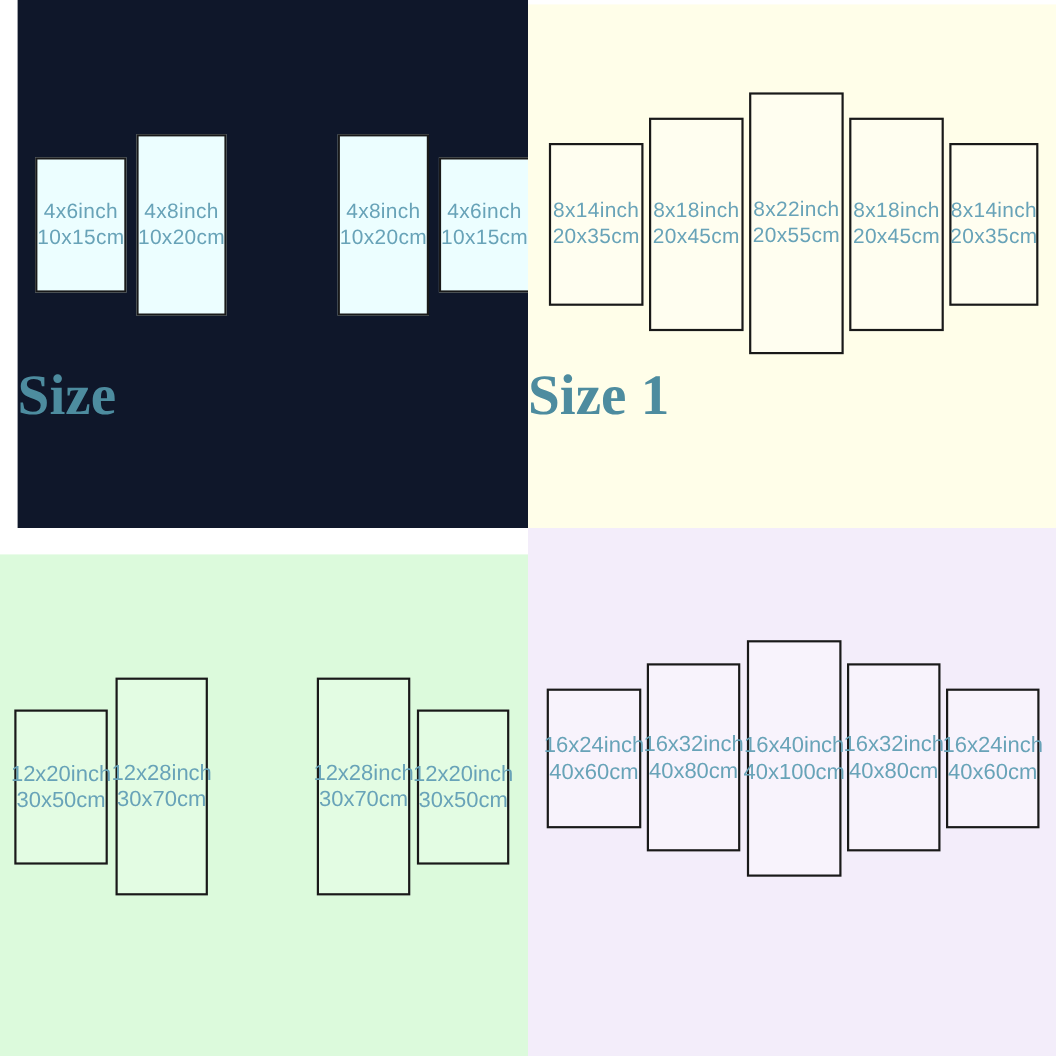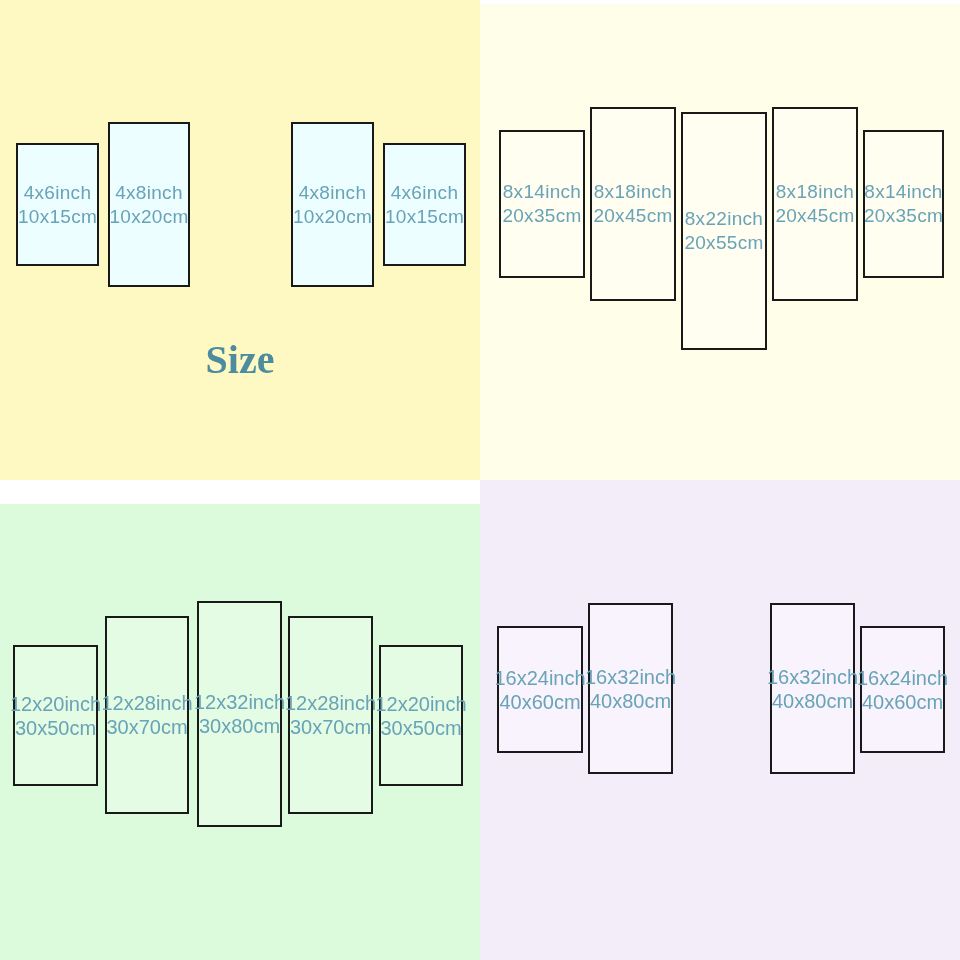--- a/index.html
+++ b/index.html
@@ -12,21 +12,21 @@
     position: relative;
     width: 960px;
     height: 960px;
     overflow: hidden;
   }
   .quadrant {
     position: absolute;
     width: 480px;
     height: 480px;
   }
-  .q0 { left: 0;     top: 0;     background: #fef9c3; }
+  .q0 { left: 16px;     top: 0;     background: #0f172a; }
   .q1 { left: 480px; top: 0;     background: #fffee9; }
   .q2 { left: 0;     top: 504px; background: #dcfadc; }
   .q3 { left: 480px; top: 480px; background: #f3edfa; }
 
   .white-strip {
     position: absolute;
     left: 0; top: 0;
     width: 100%; height: 4px;
     background: #ffffff;
   }
@@ -51,41 +51,40 @@
     color: #68a3b8;
     white-space: nowrap;
     letter-spacing: 0.3px;
   }
   .q2 .panel-text, .q3 .panel-text { font-size: 20px; letter-spacing: 0; }
 
   .qlabel {
     position: absolute;
     left: 0;
     width: 100%;
-    text-align: center;
     font-family: "Liberation Serif", serif;
     font-weight: bold;
-    font-size: 40px;
+    font-size: 52px;
     line-height: 48px;
     color: #4d8c9f;
   }
   .q0 .qlabel, .q1 .qlabel { top: 336px; }
   .q2 .qlabel, .q3 .qlabel { top: 346px; }
 
   
   .q0 .p1 { left: 16px;  top: 143px; width: 83px; height: 123px; }
   .q0 .p2 { left: 108px; top: 122px; width: 82px; height: 165px; }
   .q0 .p3 { left: 200px; top: 100px; width: 83px; height: 207px; }
   .q0 .p4 { left: 291px; top: 122px; width: 83px; height: 165px; }
   .q0 .p5 { left: 383px; top: 143px; width: 83px; height: 123px; }
 
   
   .q1 .p1 { left: 19px;  top: 130px; width: 86px; height: 148px; }
   .q1 .p2 { left: 110px; top: 107px; width: 86px; height: 194px; }
-  .q1 .p3 { left: 201px; top: 84px;  width: 86px; height: 238px; margin-top: 28px; }
+  .q1 .p3 { left: 201px; top: 84px;  width: 86px; height: 238px; }
   .q1 .p4 { left: 292px; top: 107px; width: 86px; height: 194px; }
   .q1 .p5 { left: 383px; top: 130px; width: 81px; height: 148px; }
 
   
   .q2 .p1 { left: 13px;  top: 141px; width: 85px; height: 141px; }
   .q2 .p2 { left: 105px; top: 112px; width: 84px; height: 198px; }
   .q2 .p3 { left: 197px; top: 97px;  width: 85px; height: 226px; }
   .q2 .p4 { left: 288px; top: 112px; width: 85px; height: 198px; }
   .q2 .p5 { left: 379px; top: 141px; width: 84px; height: 141px; }
 
@@ -154,41 +153,36 @@
         <div>8x18inch</div>
         <div>20x45cm</div>
       </div>
     </div>
     <div class="panel p5">
       <div class="panel-text">
         <div>8x14inch</div>
         <div>20x35cm</div>
       </div>
     </div>
+    <div class="qlabel">Size 1</div>
   </section>
 
   <section class="quadrant q2">
     <div class="panel p1">
       <div class="panel-text">
         <div>12x20inch</div>
         <div>30x50cm</div>
       </div>
     </div>
     <div class="panel p2">
       <div class="panel-text">
         <div>12x28inch</div>
         <div>30x70cm</div>
       </div>
     </div>
-    <div class="panel p3">
-      <div class="panel-text">
-        <div>12x32inch</div>
-        <div>30x80cm</div>
-      </div>
-    </div>
     <div class="panel p4">
       <div class="panel-text">
         <div>12x28inch</div>
         <div>30x70cm</div>
       </div>
     </div>
     <div class="panel p5">
       <div class="panel-text">
         <div>12x20inch</div>
         <div>30x50cm</div>
@@ -202,20 +196,26 @@
         <div>16x24inch</div>
         <div>40x60cm</div>
       </div>
     </div>
     <div class="panel p2">
       <div class="panel-text">
         <div>16x32inch</div>
         <div>40x80cm</div>
       </div>
     </div>
+    <div class="panel p3">
+      <div class="panel-text">
+        <div>16x40inch</div>
+        <div>40x100cm</div>
+      </div>
+    </div>
     <div class="panel p4">
       <div class="panel-text">
         <div>16x32inch</div>
         <div>40x80cm</div>
       </div>
     </div>
     <div class="panel p5">
       <div class="panel-text">
         <div>16x24inch</div>
         <div>40x60cm</div>

